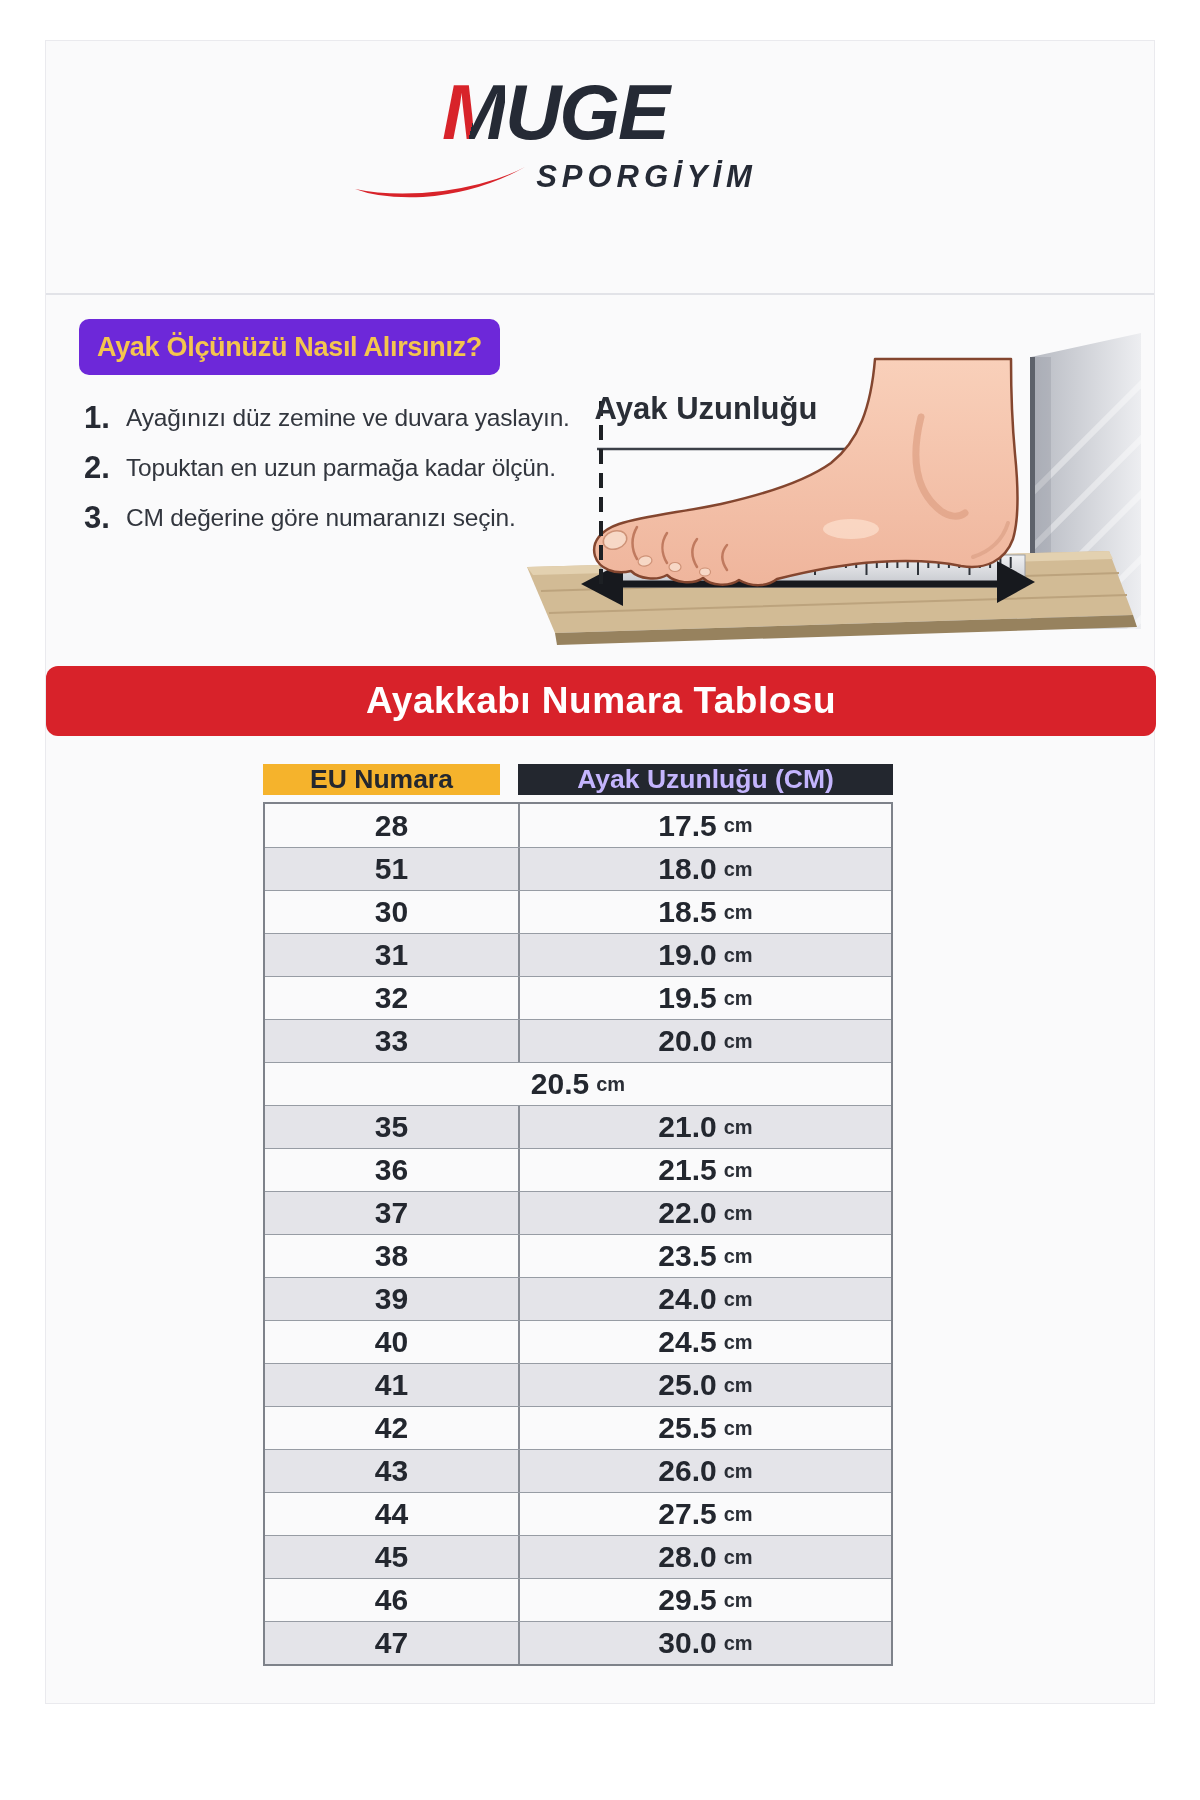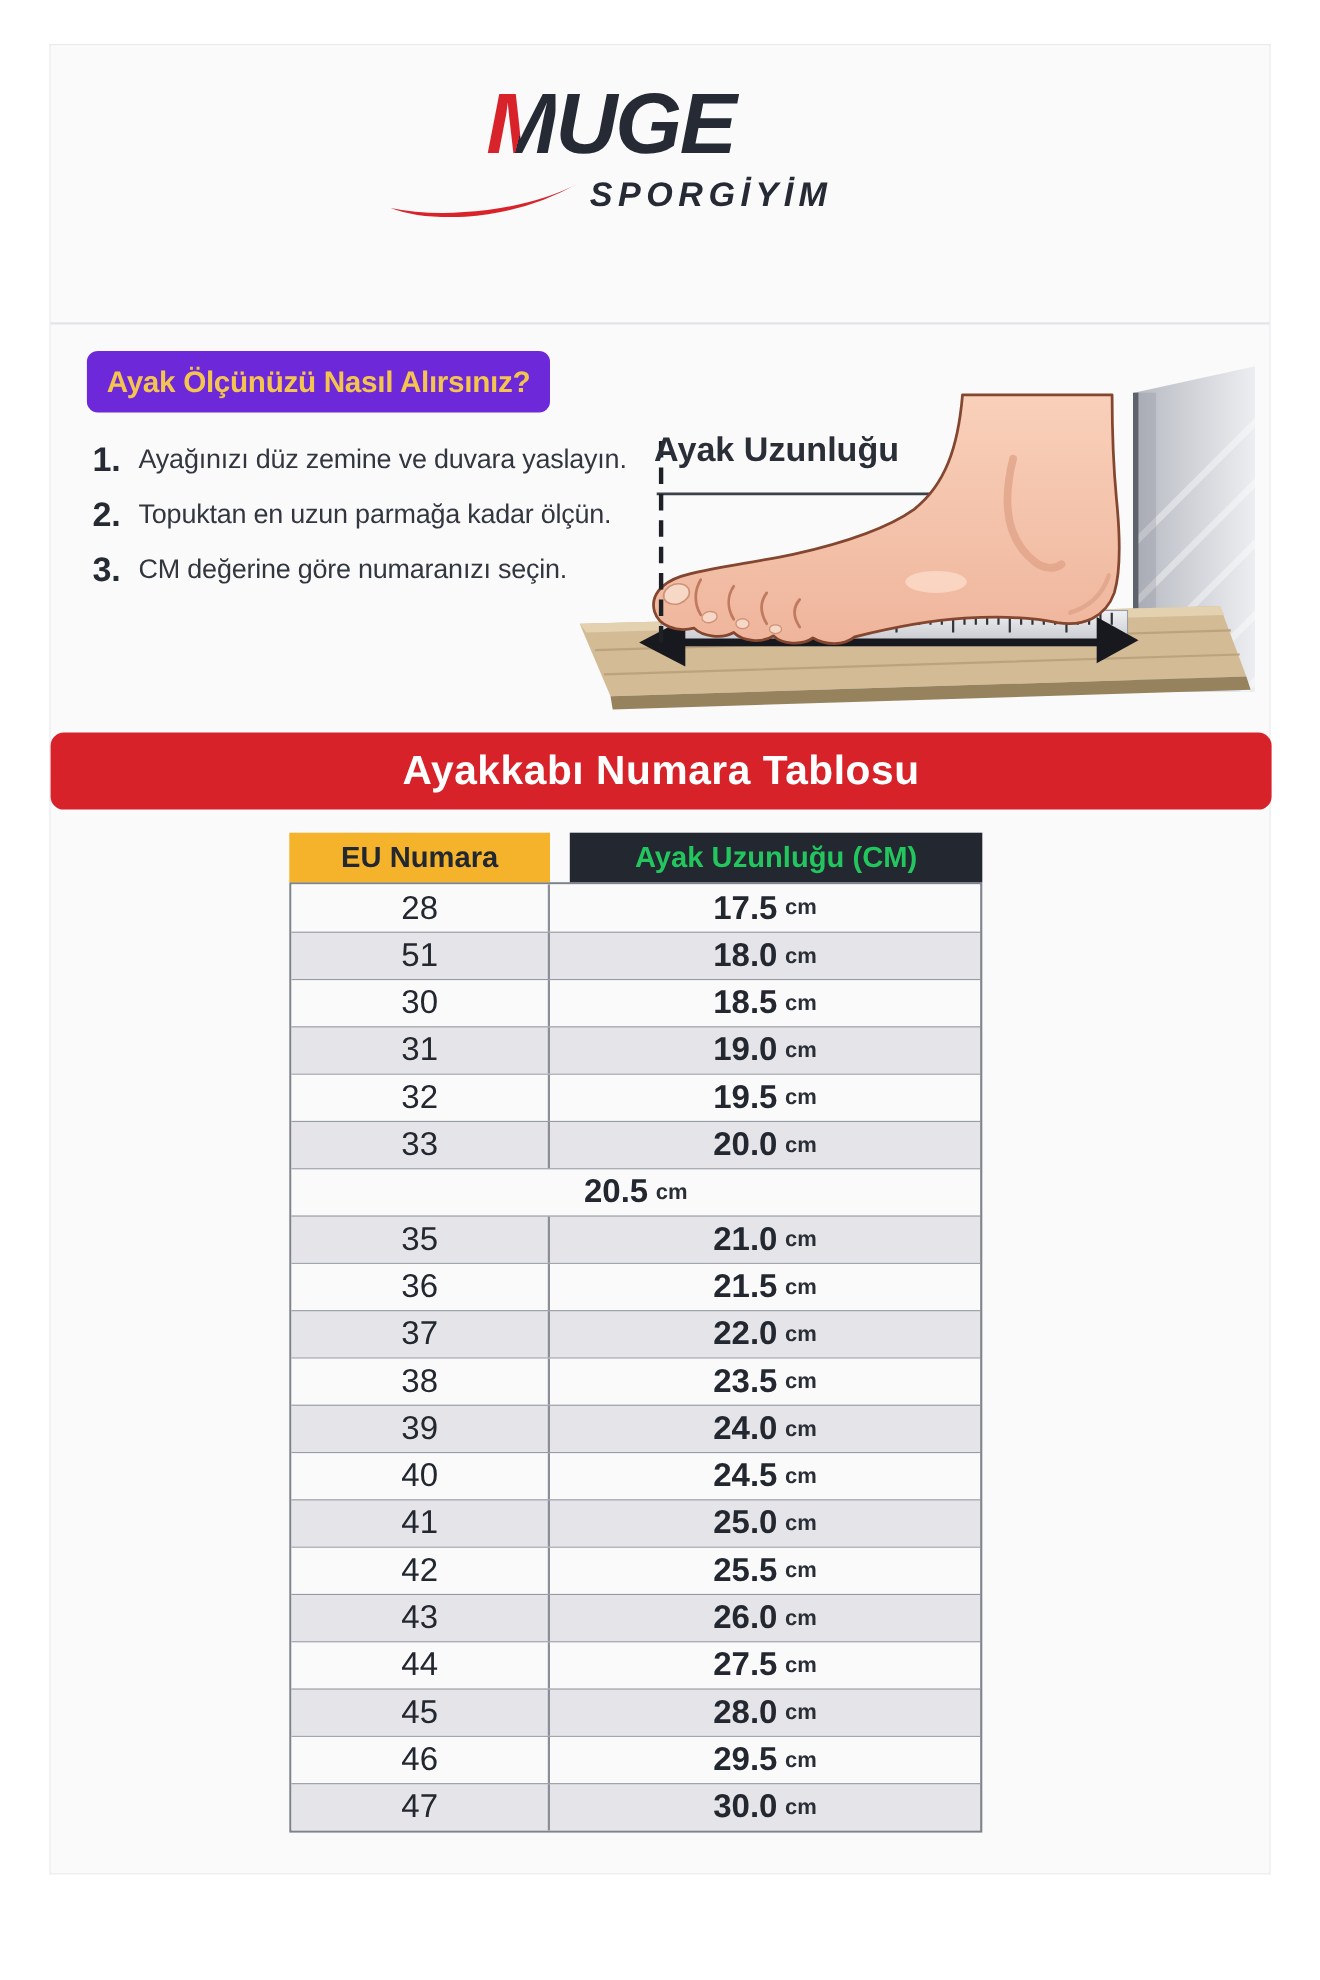--- a/index.html
+++ b/index.html
@@ -44,30 +44,30 @@
   .diagram-label { position:absolute; left:30px; top:92px; width:310px; text-align:center;
                    font-size:31px; font-weight:800; color:#2A2E36; }
 
   
   .banner { position:absolute; left:0; top:625px; width:1110px; height:70px; background:#D8222A;
             display:flex; align-items:center; justify-content:center;border-radius:12px; }
   .banner span { font-size:37px; font-weight:800; color:#ffffff; letter-spacing:0.5px; }
 
   
   .size-table { position:absolute; left:217px; top:716px; width:630px; }
-  .thead { display:flex; gap:18px; height:45px; }
+  .thead { display:flex; gap:18px; height:45px;align-items:center; }
   .th { display:flex; align-items:center; justify-content:center; font-size:26.5px; font-weight:800; }
   .th-eu { width:237px; background:#F5B32C; color:#23272F; }
-  .th-cm { flex:1; background:#23272F; color:#22c55e; }
+  .th-cm { flex:1; background:#23272F; color:#c4b5fd; }
   .tbody { border:2px solid #7E828A; }
   .trow { display:flex; height:43px; background:#FAFAFB; border-top:1px solid #979CA4; }
   .trow:first-child { border-top:none; }
   .trow.alt { background:#E4E4E9; }
   .cell { display:flex; align-items:center; justify-content:center; }
-  .cell-eu { width:235px; border-right:2px solid #8A8E96; font-size:30px; font-weight:400; color:#23272F; }
+  .cell-eu { width:255px; border-right:2px solid #8A8E96; font-size:30px; font-weight:700; color:#23272F; }
   .cell-cm { flex:1; }
   .cell-cm .num { font-size:30px; font-weight:800; color:#23272F; }
   .cell-cm .unit { font-size:20px; font-weight:700; color:#2A2E36; margin-left:7px; }
 </style>
 </head>
 <body>
 
 <div class="page">
   <div class="card">
 

